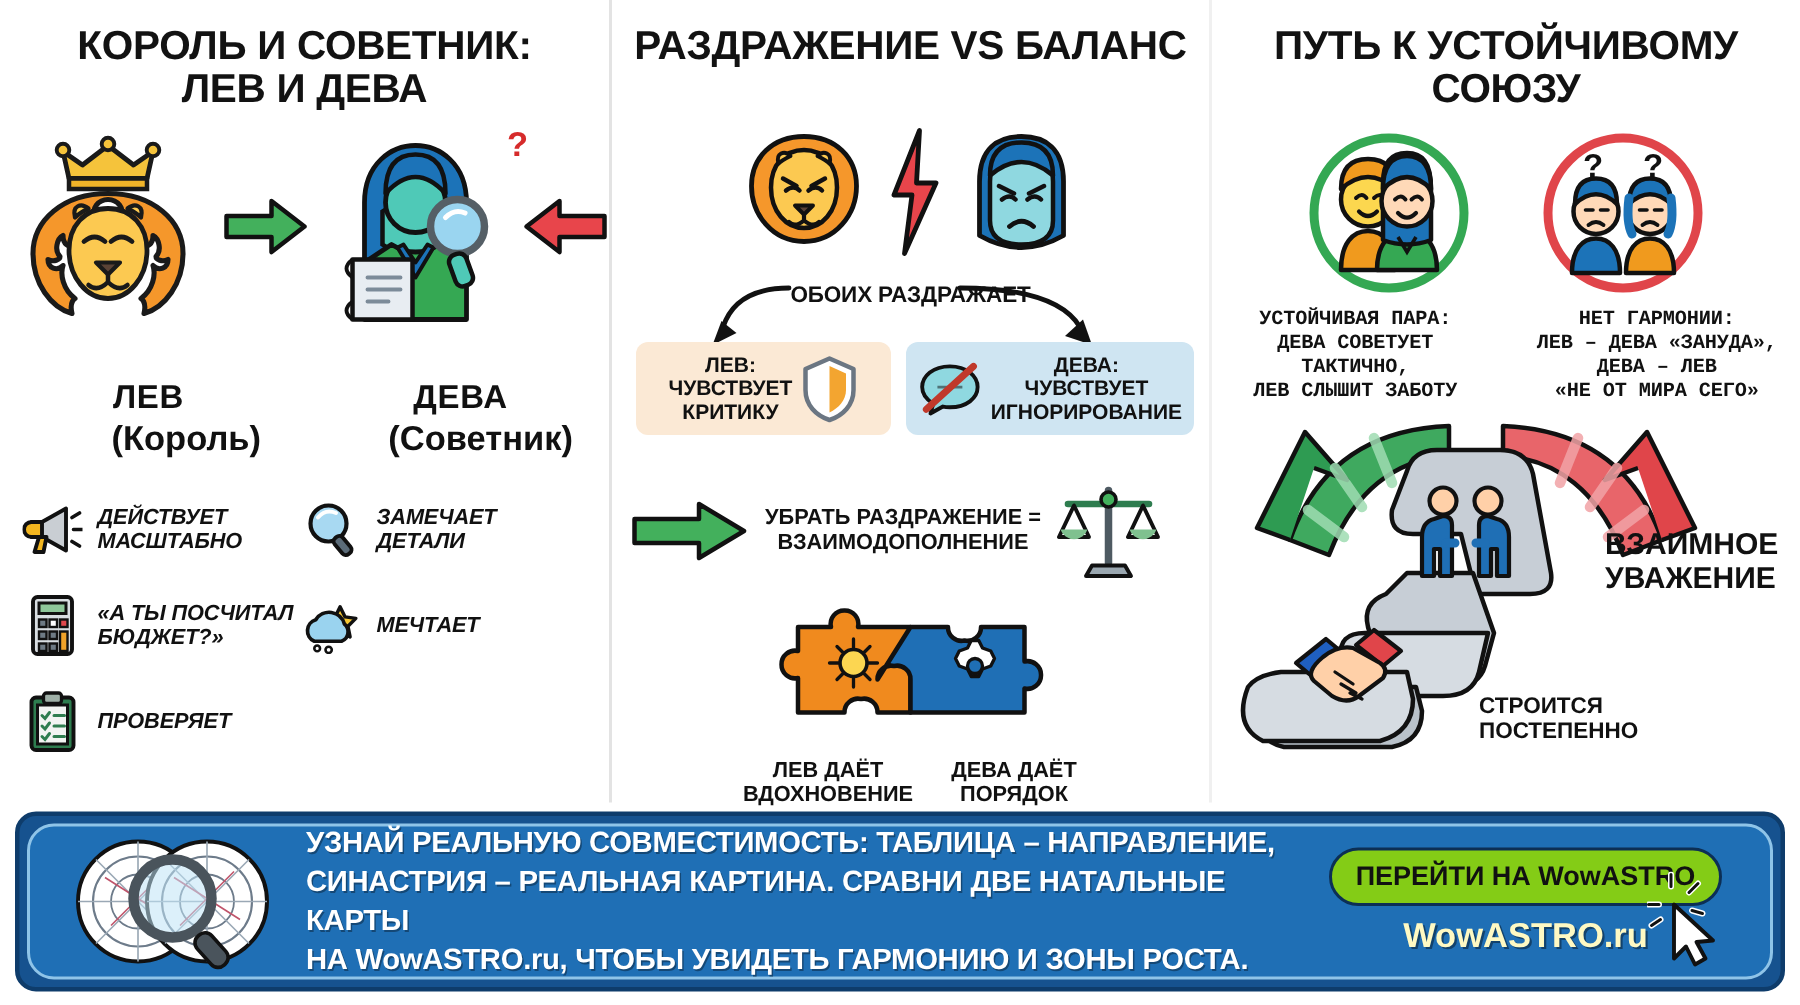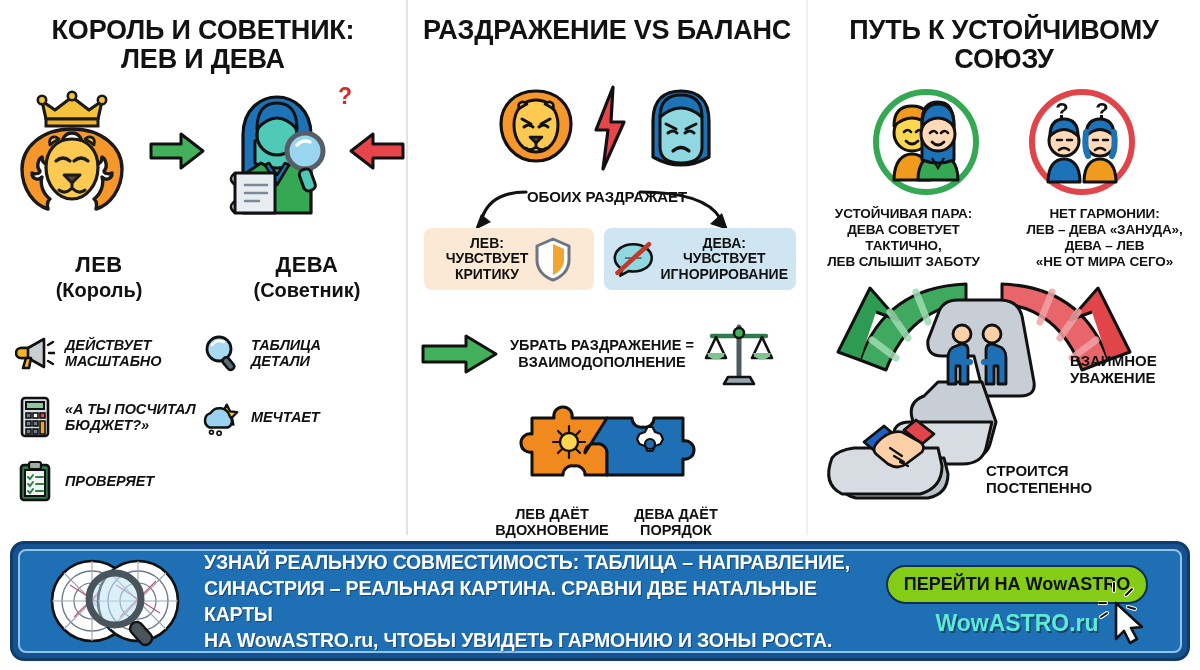--- a/index.html
+++ b/index.html
@@ -45,21 +45,21 @@
     position: absolute; right: -8px; top: -6px;
     color: #d62b2b; font-weight: bold; font-size: 23px;
   }
 
   .names-row {
     position: absolute; left: 0; top: 252px; width: 406px;
     display: flex; justify-content: center; gap: 58px;
   }
   .name-cell { width: 150px; text-align: center; }
   .name-main { font-weight: bold; font-size: 22px; letter-spacing: .5px; }
-  .name-sub { font-weight: bold; font-size: 20px; margin-top: 1px; }
+  .name-sub { font-weight: bold; font-size: 23px; margin-top: 1px; text-align: right; }
 
   .traits {
     position: absolute; left: 14px; top: 332px; width: 392px;
     display: grid; grid-template-columns: 186px 196px; row-gap: 22px;
   }
   .trait { display: flex; align-items: center; gap: 9px; font-style: italic; }
   .trait-ico { width: 42px; height: 42px; flex: 0 0 42px; display:flex; align-items:center; justify-content:center; }
   .trait-txt { font-weight: bold; font-size: 14.5px; line-height: 1.12; letter-spacing: -0.1px; }
 
   
@@ -104,56 +104,57 @@
     position: absolute; left: 0; top: 86px; width: 392px;
     display: flex; justify-content: center; gap: 44px;
   }
   .couple-caption {
     position: absolute; left: 0; top: 206px; width: 392px;
     display: flex; justify-content: center; gap: 26px;
   }
   .cap {
     width: 175px; text-align: center; font-weight: bold; font-size: 13.5px; line-height: 1.18;
     letter-spacing: -0.1px;
+    font-family: Liberation Mono, monospace;
   }
   .stairs-wrap { position: absolute; left: 8px; top: 282px; }
   .label-respect {
     position: absolute; left: 262px; top: 352px;
-    font-weight: bold; font-size: 15px; line-height: 1.15;
+    font-weight: bold; font-size: 20px; line-height: 1.15;
   }
   .label-gradual {
     position: absolute; left: 178px; top: 462px;
     font-weight: bold; font-size: 15px; line-height: 1.15;
   }
 
   
   .banner {
     position: absolute; left: 10px; top: 541px; width: 1180px; height: 120px;
     background: #16528f; border: 3px solid #0e3c6b; border-radius: 14px;
     padding: 5px;
   }
   .banner-inner {
     width: 100%; height: 100%; background: #1f6fb5;
-    border: 2px solid #8fc4e8; border-radius: 8px;
+    border: 2px solid #8fc4e8; border-radius: 18px;
     display: flex; align-items: center; padding: 0 10px;
   }
   .banner-logo { width: 170px; flex: 0 0 170px; display: flex; justify-content: center; }
   .banner-text {
     flex: 1; color: #ffffff; font-weight: bold; font-size: 19.5px; line-height: 1.34;
     letter-spacing: -0.2px;
     text-shadow: 1px 1px 0 rgba(0,0,0,.35);
     padding-left: 4px;
   }
   .banner-cta { width: 306px; flex: 0 0 306px; text-align: center; position: relative; }
   .cta-pill {
     display: inline-block; background: #84cc16; border: 2px solid #0c2f55; border-radius: 22px;
     padding: 7px 16px; font-weight: bold; font-size: 18px; color: #111; white-space: nowrap;
   }
   .cta-url {
-    margin-top: 6px; color: #5eead4; font-weight: bold; font-size: 23px;
+    margin-top: 6px; color: #fef9c3; font-weight: bold; font-size: 23px;
     text-shadow: 1.5px 1.5px 0 rgba(0,0,0,.4);
   }
   .cursor-ico { position: absolute; right: 16px; top: 16px; }
 </style>
 </head>
 <body>
 
 <div class="sheet">
 
   <div class="columns">
@@ -243,21 +244,21 @@
 
         <div class="trait">
           <span class="trait-ico">
             <svg width="40" height="38" viewBox="0 0 40 38">
               <circle cx="18" cy="15" r="12" fill="#a8d9f2" stroke="#111" stroke-width="2.8"></circle>
               <path d="M11 11 q5 -6 12 -3" stroke="#fff" stroke-width="2.6" fill="none" stroke-linecap="round"></path>
               <rect x="24" y="23" width="7" height="14" rx="3" transform="rotate(-40 27 30)" fill="#5b6b78" stroke="#111" stroke-width="2.6"></rect>
             </svg>
           </span>
           <span class="trait-txt">
-            <span>ТАБЛИЦА</span><br><span>ДЕТАЛИ</span>
+            <span>ЗАМЕЧАЕТ</span><br><span>ДЕТАЛИ</span>
           </span>
         </div>
 
 
         <div class="trait">
           <span class="trait-ico">
             <svg width="34" height="42" viewBox="0 0 34 42">
               <rect x="4" y="2" width="26" height="38" rx="3" fill="#d9dee2" stroke="#111" stroke-width="2.6"></rect>
               <rect x="8" y="6" width="18" height="7" fill="#8ec79a" stroke="#111" stroke-width="2"></rect>
               <rect x="8" y="17" width="5" height="5" fill="#6e7a84" stroke="#111" stroke-width="1.6"></rect>

